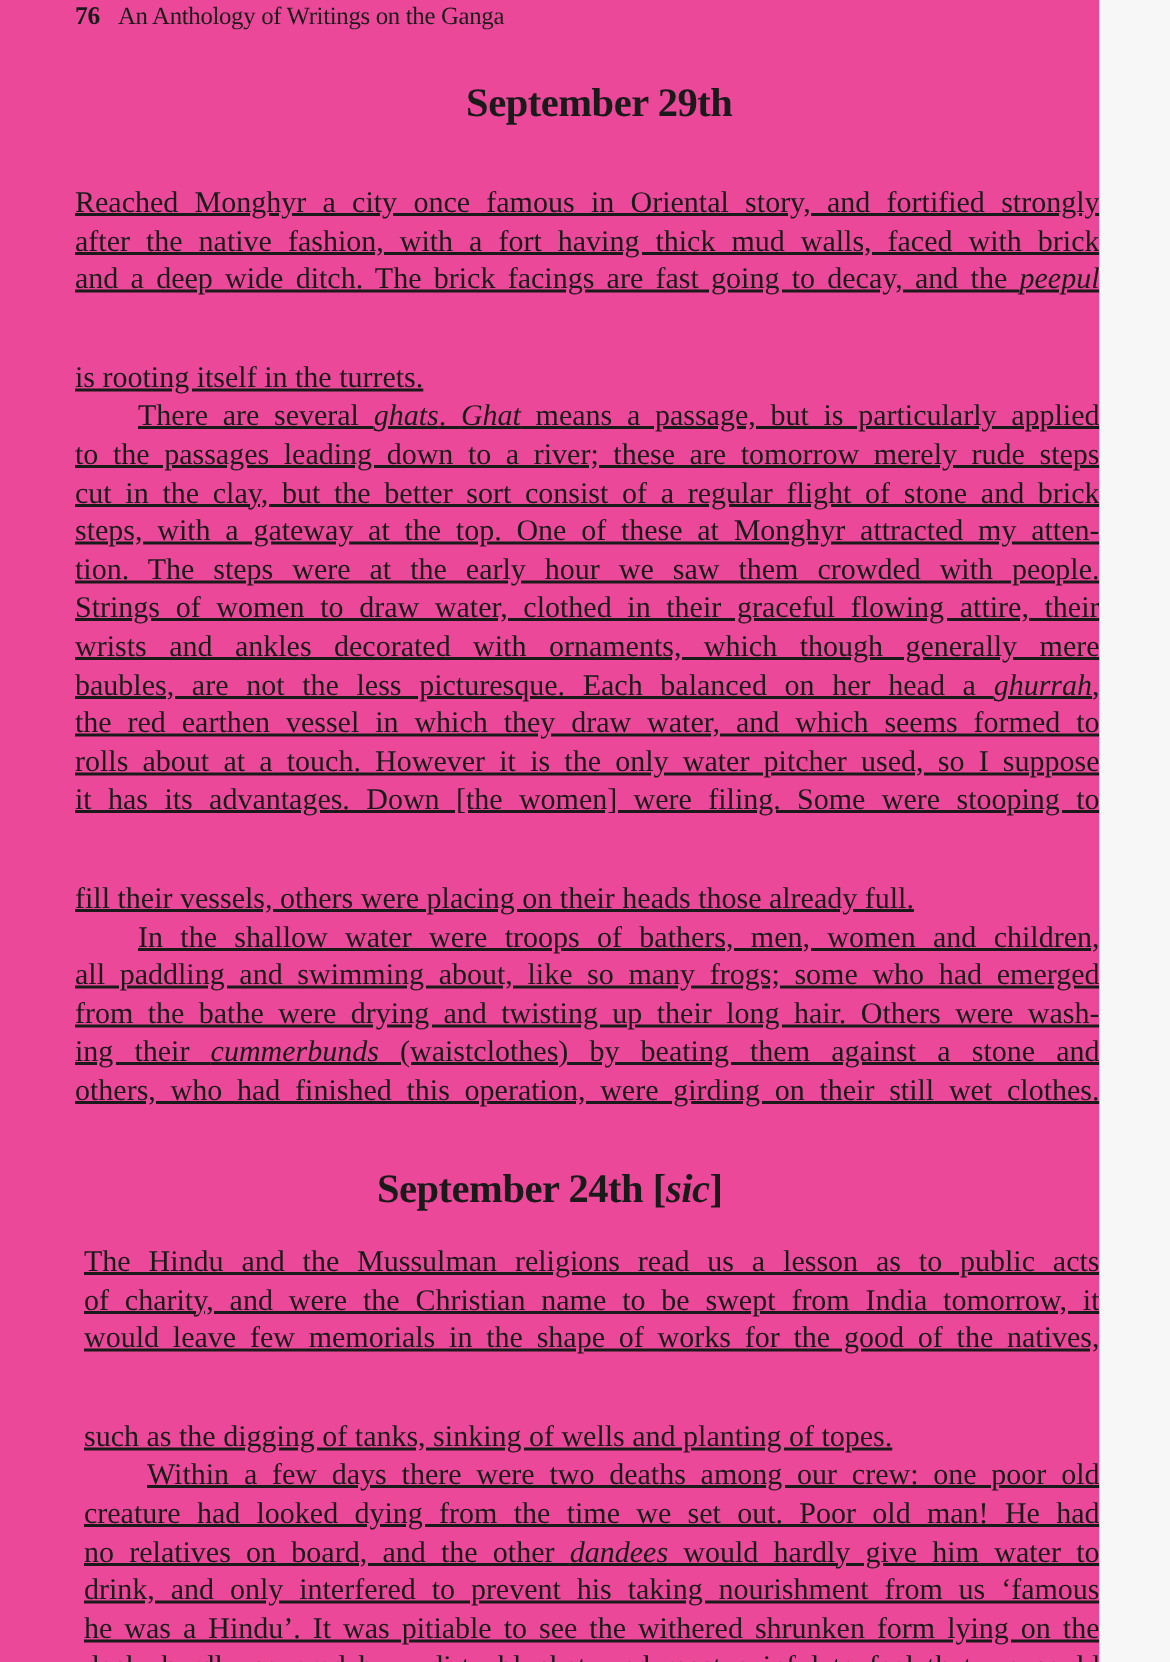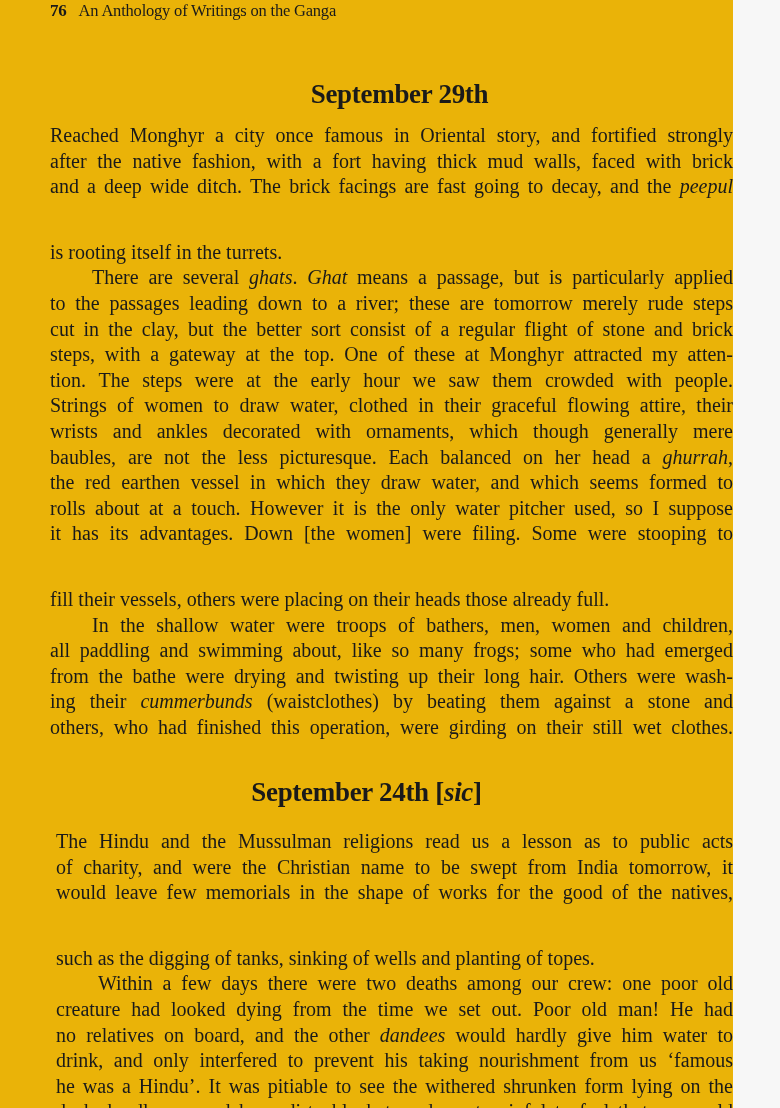--- a/index.html
+++ b/index.html
@@ -5,43 +5,43 @@
   html, body { margin: 0; padding: 0; }
   body {
     width: 780px; height: 1108px; overflow: hidden;
     background: #ffffff;
     font-family: "Liberation Serif", "DejaVu Serif", serif;
     color: #1a1a1a;
     position: relative;
   }
   .page {
     position: absolute; left: 0; top: 0; width: 733px; height: 1108px;
-    background: #eab308;
+    background: #ec4899;
   }
   .right-margin {
     position: absolute; left: 733px; top: 0; width: 47px; height: 1108px;
     background: #f7f7f7;
   }
   .running-head {
     position: absolute; left: 50px; top: 0px; height: 22px;
     font-size: 17px; line-height: 22px; white-space: nowrap;
     letter-spacing: -0.2px;
   }
   .running-head .pageno { font-weight: bold; margin-right: 12px; }
   .running-head .title { font-size: 16.5px; }
   h2 {
     position: absolute; left: 0; width: 733px; margin: 0;
     text-align: center; font-weight: bold; font-size: 27px; line-height: 32px;
     letter-spacing: -0.3px;
   }
-  h2.h1 { top: 78px; padding-left: 66px; box-sizing: border-box; }
+  h2.h1 { top: 52px; padding-left: 66px; box-sizing: border-box; }
   h2.h2 { top: 776px; box-sizing: border-box; }
   .text {
     position: absolute; width: 683px;
-    font-size: 20px; line-height: 25.6px;
+    font-size: 20px; line-height: 25.6px; text-decoration: underline;
   }
   .text .line {
     display: block; white-space: nowrap; height: 25.6px;
     text-align: justify; text-align-last: justify;
   }
   .text .line.last { text-align-last: left; margin-top: 40px; }
   .text .line.indent { padding-left: 42px; }
   .text.s1 { left: 50px; top: 123px; }
   .text.s2 { left: 56px; top: 829px; width: 677px; }
   .text i { font-style: italic; }

